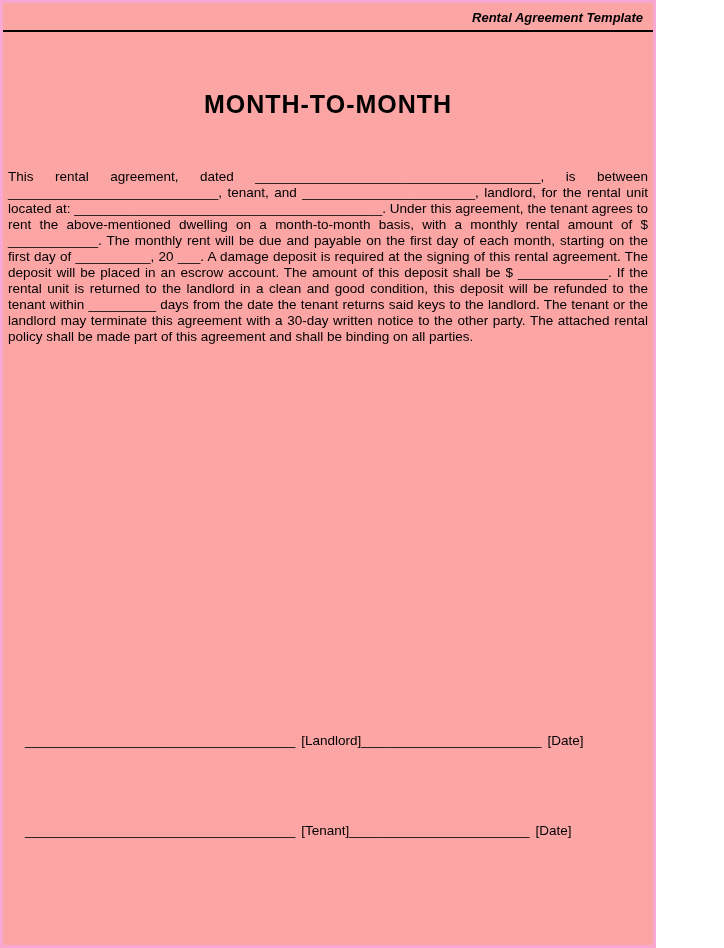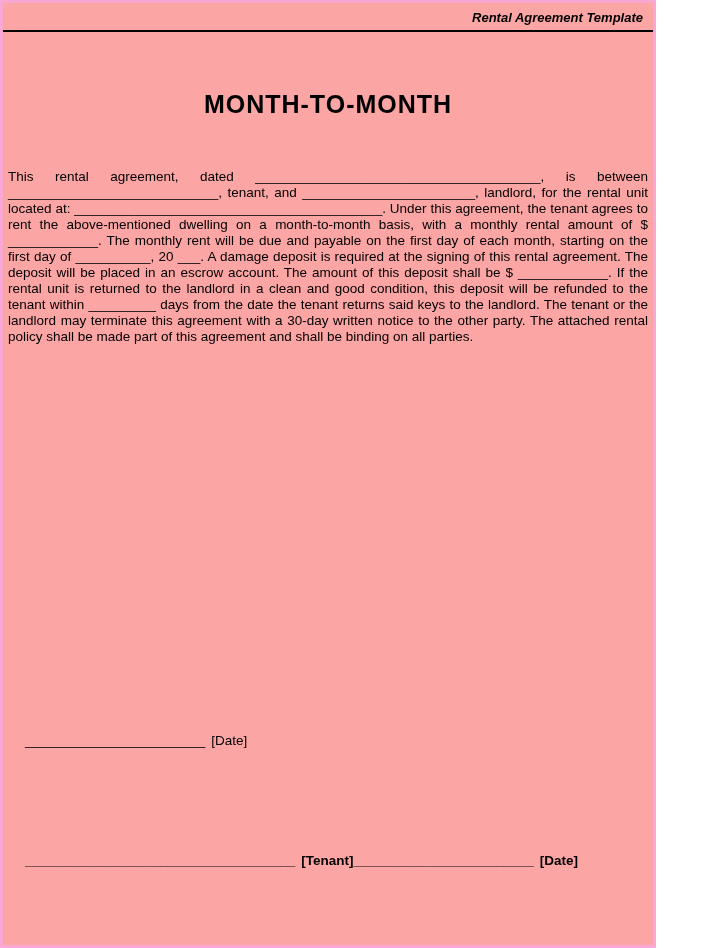--- a/index.html
+++ b/index.html
@@ -62,21 +62,21 @@
     position: absolute;
     left: 22px;
     right: 88px;
     display: flex;
     justify-content: space-between;
     align-items: baseline;
     font-size: 13.5px;
     white-space: nowrap;
   }
   .sig-row.row-1 { top: 730px; }
-  .sig-row.row-2 { top: 850px; font-weight: bold; }
+  .sig-row.row-2 { top: 820px; }
   .sig-group .sig-label {
     margin-left: 6px;
   }
 </style>
 </head>
 <body>
 
 <div class="page">
 
   <div class="header-strip">
@@ -84,20 +84,23 @@
   </div>
 
 
   <h2 class="doc-subtitle">MONTH-TO-MONTH</h2>
 
   <p class="body-par first">This rental agreement, dated ______________________________________, is between ____________________________, tenant, and _______________________, landlord, for the rental unit located at: _________________________________________.  Under this agreement, the tenant agrees to rent the above-mentioned dwelling on a month-to-month basis, with a monthly rental amount of $ ____________.  The monthly rent will be due and payable on the first day of each month, starting on the first day of __________, 20 ___.  A damage deposit is required at the signing of this rental agreement.  The deposit will be placed in an escrow account.  The amount of this deposit shall be $ ____________.  If the rental unit is returned to the landlord in a clean and good condition, this deposit will be refunded to the tenant within _________ days from the date the tenant returns said keys to the landlord.  The tenant or the landlord may terminate this agreement with a 30-day written notice to the other party.  The attached rental policy shall be made part of this agreement and shall be binding on all parties.</p>
 
 
   <div class="sig-row row-1">
     <span class="sig-group">
+      <span>____________________________________</span><span class="sig-label">[Landlord]</span>
+    </span>
+    <span class="sig-group">
       <span>________________________</span><span class="sig-label">[Date]</span>
     </span>
   </div>
 
   <div class="sig-row row-2">
     <span class="sig-group">
       <span>____________________________________</span><span class="sig-label">[Tenant]</span>
     </span>
     <span class="sig-group">
       <span>________________________</span><span class="sig-label">[Date]</span>

